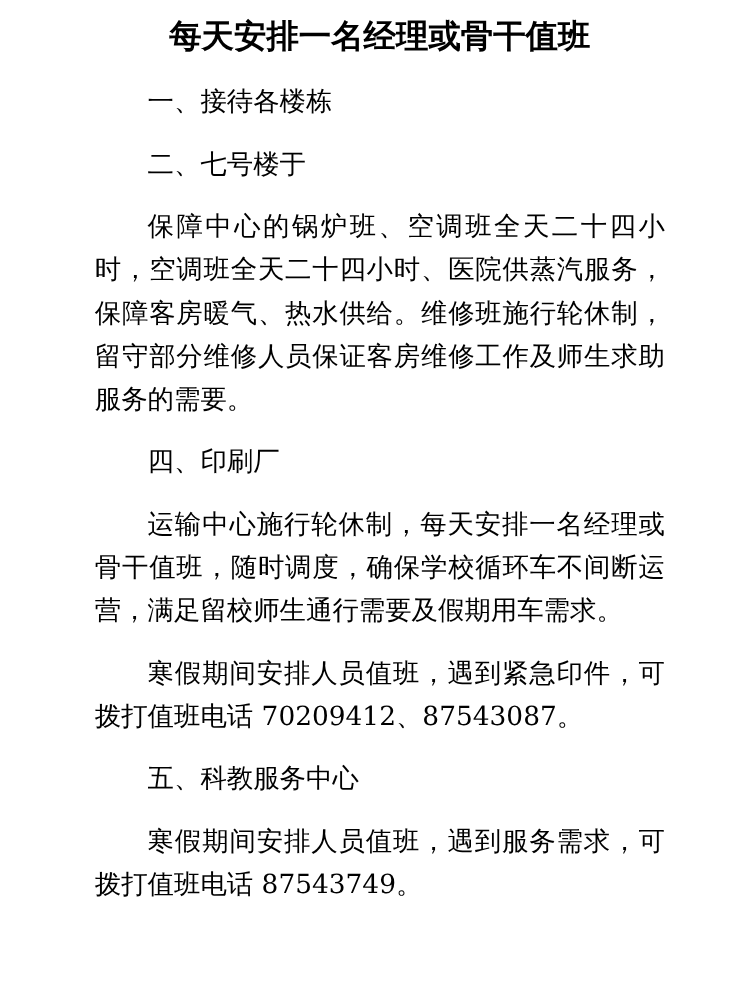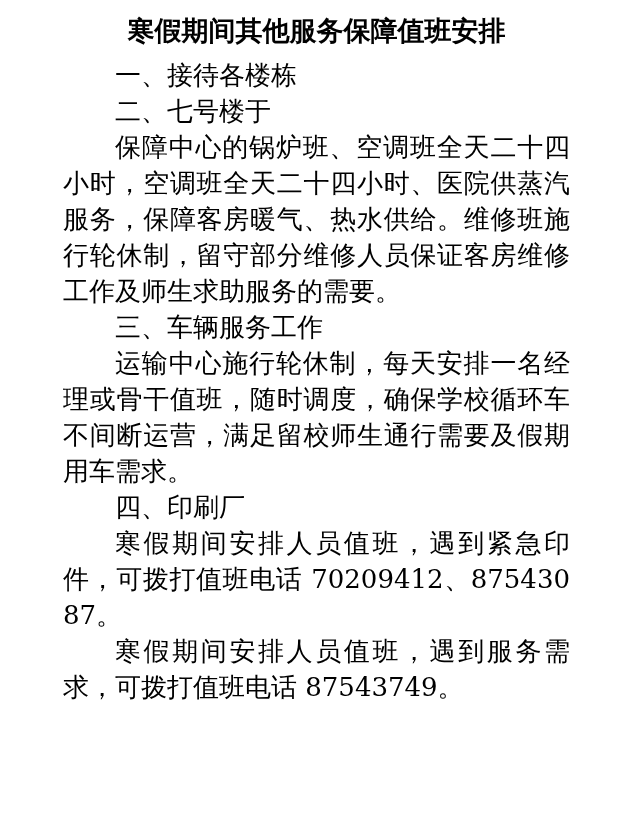--- a/index.html
+++ b/index.html
@@ -23,39 +23,39 @@
   }
   .doc-title {
     font-size: 27px;
     font-weight: bold;
     text-align: center;
     line-height: 42px;
     margin: 0 0 5px 0;
     white-space: nowrap;
   }
   .para {
-    font-size: 26px;
+    font-size: 22px;
     line-height: 36px;
     text-align: justify;
     text-indent: 2em;
-    margin: 0;
+    margin: 16px;
     word-break: break-all;
   }
 </style>
 </head>
 <body>
 
 <div class="page">
-  <h1 class="doc-title">寒假期间其他服务保障值班安排</h1>
+  <h1 class="doc-title">每天安排一名经理或骨干值班</h1>
 
   <p class="para">一、接待各楼栋</p>
 
   <p class="para">二、七号楼于</p>
   <p class="para">保障中心的锅炉班、空调班全天二十四小时，空调班全天二十四小时、医院供蒸汽服务，保障客房暖气、热水供给。维修班施行轮休制，留守部分维修人员保证客房维修工作及师生求助服务的需要。</p>
 
-  <p class="para">三、车辆服务工作</p>
+  <p class="para">四、印刷厂</p>
+
   <p class="para">运输中心施行轮休制，每天安排一名经理或骨干值班，随时调度，确保学校循环车不间断运营，满足留校师生通行需要及假期用车需求。</p>
-
-  <p class="para">四、印刷厂</p>
   <p class="para">寒假期间安排人员值班，遇到紧急印件，可拨打值班电话 70209412、87543087。</p>
 
+  <p class="para">五、科教服务中心</p>
   <p class="para">寒假期间安排人员值班，遇到服务需求，可拨打值班电话 87543749。</p>
 </div>
 
 </body></html>

